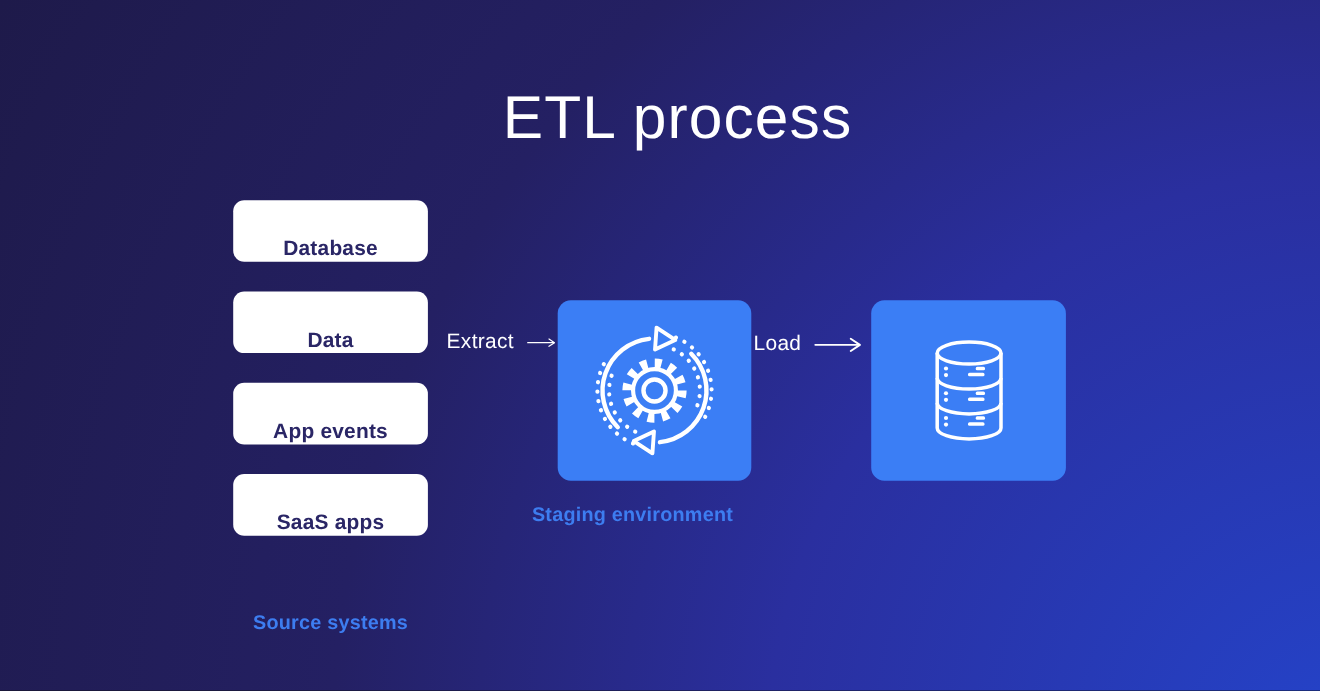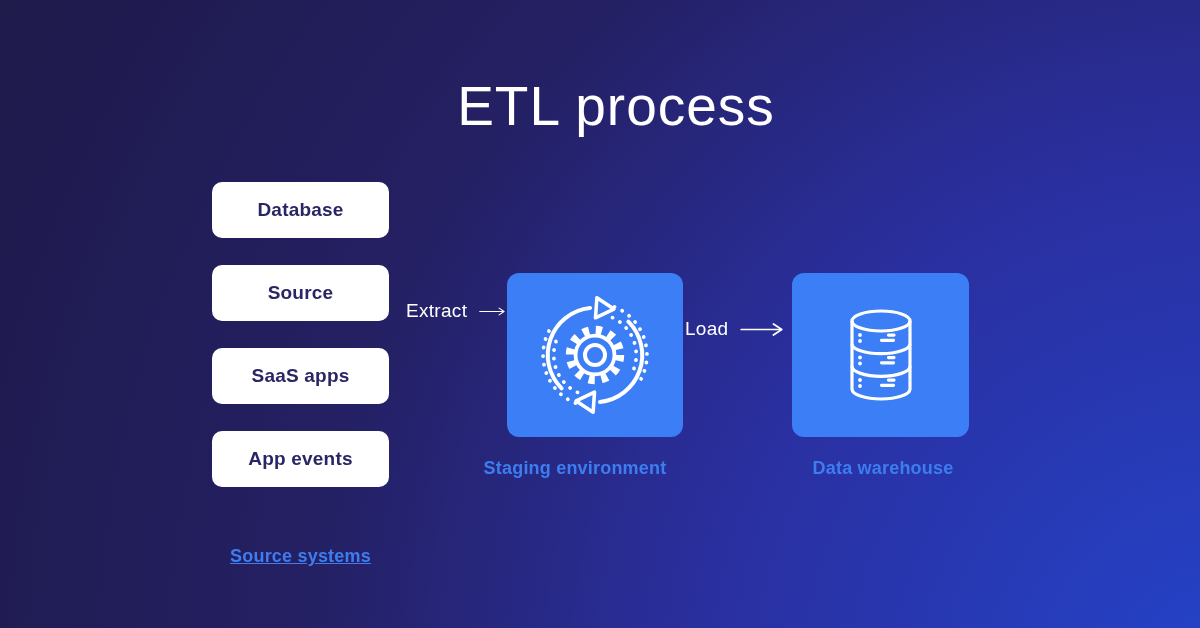--- a/index.html
+++ b/index.html
@@ -13,39 +13,39 @@
     position:absolute;left:0;top:58px;width:1200px;margin:16px;
     text-align:center;color:#ffffff;font-size:55px;font-weight:300;
     letter-spacing:1px;
   }
   .source-col{
     position:absolute;left:212px;top:182px;width:177px;
     display:flex;flex-direction:column;gap:27px;
   }
   .src-box{
     height:56px;background:#ffffff;border-radius:10px;
-    display:flex;align-items:center;justify-content:center;
+    display:flex;align-items:flex-end;justify-content:center;
   }
   .src-box span{
     color:#2a2666;font-weight:bold;font-size:19px;letter-spacing:.2px;
   }
   .caption{
     color:#3d7df0;font-weight:bold;font-size:18px;letter-spacing:.2px;
     text-align:center;
   }
-  .source-caption{margin-top:32px;text-decoration:underline;}
+  .source-caption{margin-top:42px;}
   .stage-caption{position:absolute;top:458px;width:200px;}
   .staging-caption-pos{left:475px;}
   .warehouse-caption-pos{left:783px;}
   .flow-step{
     position:absolute;width:100px;display:flex;flex-direction:row;
     align-items:center;gap:12px;
   }
   .flow-extract{left:406px;top:300px;}
-  .flow-load{left:685px;top:318px;}
+  .flow-load{left:685px;top:302px;}
   .flow-label{color:#ffffff;font-size:19px;font-weight:300;letter-spacing:.3px;}
   .flow-transform{
     position:absolute;left:507px;top:229px;width:176px;text-align:center;
     color:#ffffff;font-size:19px;font-weight:300;letter-spacing:.3px;
   }
   .panel{
     position:absolute;top:273px;height:164px;background:#3b7ef5;
     border-radius:12px;display:flex;align-items:center;justify-content:center;
   }
   .panel-staging{left:507px;width:176px;}
@@ -57,27 +57,27 @@
 
 <div class="canvas">
 
   <h1 class="title">ETL process</h1>
 
   <div class="source-col">
     <div class="src-box">
       <span>Database</span>
     </div>
     <div class="src-box">
-      <span>Source</span>
+      <span>Data</span>
+    </div>
+    <div class="src-box">
+      <span>App events</span>
     </div>
     <div class="src-box">
       <span>SaaS apps</span>
-    </div>
-    <div class="src-box">
-      <span>App events</span>
     </div>
     <div class="caption source-caption">Source systems</div>
   </div>
 
   <div class="flow-step flow-extract">
     <div class="flow-label">Extract</div>
     <svg class="arrow-svg" width="56" height="17" viewBox="0 0 56 17">
       <g fill="none" stroke="#ffffff" stroke-width="2.2" stroke-linecap="round" stroke-linejoin="round">
         <line x1="1.5" y1="8.5" x2="51" y2="8.5"></line>
         <polyline points="42,1.5 52.5,8.5 42,15.5"></polyline>
@@ -139,15 +139,14 @@
         <rect x="44" y="56.3" width="15" height="3.2" rx="1.4"></rect>
         <circle cx="24" cy="75" r="1.9"></circle>
           <circle cx="24" cy="81" r="1.9"></circle>
         <rect x="51" y="73.5" width="8.5" height="3.2" rx="1.4"></rect>
         <rect x="44" y="78.8" width="15" height="3.2" rx="1.4"></rect>
       </g>
     </svg>
   </div>
 
   <div class="caption stage-caption staging-caption-pos">Staging environment</div>
-  <div class="caption stage-caption warehouse-caption-pos">Data warehouse</div>
 
 </div>
 
 </body></html>

